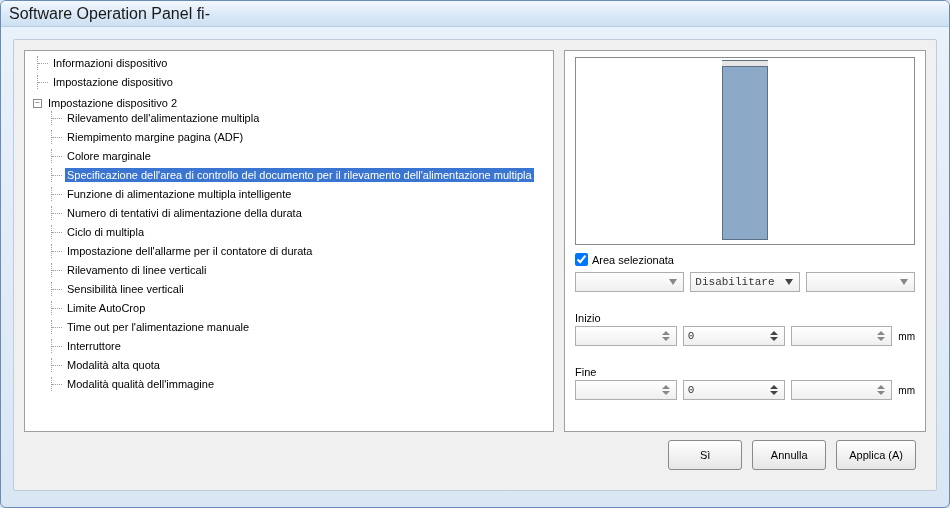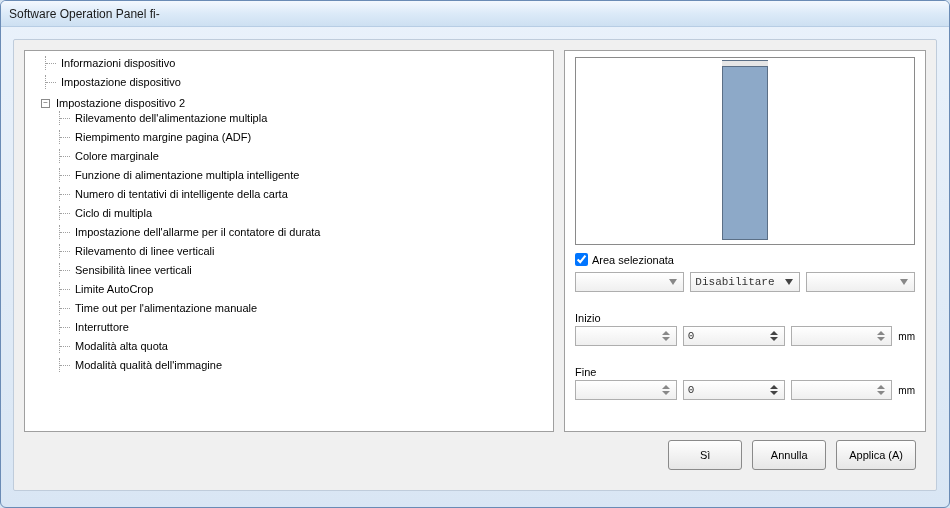--- a/index.html
+++ b/index.html
@@ -17,41 +17,41 @@
     border-radius: 6px;
     overflow: hidden;
     position: relative;
   }
   .titlebar {
     height: 26px;
     background: linear-gradient(#f3f8fe, #dceaf8 50%, #cde0f2);
     border-bottom: 1px solid #b7cde4;
     display: flex; align-items: center;
     padding: 0 8px;
-    font-size: 12px;
+    font-size: 16px;
     color: #1a1a1a;
   }
   .panel {
     position: absolute;
     left: 12px; right: 12px; top: 38px; bottom: 16px;
     border: 1px solid #bfccdb;
     background: #f0f0f0;
     border-radius: 2px;
   }
   .content {
     position: absolute; inset: 10px;
   }
   .tree-panel {
     position: absolute;
     left: 0; top: 0; bottom: 48px;
     width: 530px;
     background: #fff;
     border: 1px solid #9f9f9f;
     overflow: hidden;
-    padding: 4px 8px;
+    padding: 4px 0;
   }
   .tree { list-style: none; margin:0; padding:0 0 0 8px; }
   .tree li { white-space: nowrap; line-height: 14px; padding: 1px 0; }
   .tree .row { display: inline-flex; align-items: center; }
   .tree .plusminus {
     width: 9px; height: 9px;
     border: 1px solid #8a8a8a;
     display: inline-flex; align-items:center; justify-content:center;
     font-size: 8px; line-height: 8px;
     margin-right: 4px;
@@ -189,27 +189,31 @@
                     <span class="label">Rilevamento dell'alimentazione multipla</span>
                   </span></li>
               <li><span class="row">
                     <span class="dots"></span>
                     <span class="label">Riempimento margine pagina (ADF)</span>
                   </span></li>
               <li><span class="row">
                     <span class="dots"></span>
                     <span class="label">Colore marginale</span>
                   </span></li>
+              <li class="selected"><span class="row">
+                    <span class="dots"></span>
+                    <span class="label">Specificazione dell'area di controllo del documento per il rilevamento dell'alimentazione multipla</span>
+                  </span></li>
               <li><span class="row">
                     <span class="dots"></span>
                     <span class="label">Funzione di alimentazione multipla intelligente</span>
                   </span></li>
               <li><span class="row">
                     <span class="dots"></span>
-                    <span class="label">Numero di tentativi di intelligente della carta</span>
+                    <span class="label">Numero di tentativi di alimentazione della durata</span>
                   </span></li>
               <li><span class="row">
                     <span class="dots"></span>
                     <span class="label">Ciclo di multipla</span>
                   </span></li>
               <li><span class="row">
                     <span class="dots"></span>
                     <span class="label">Impostazione dell'allarme per il contatore di durata</span>
                   </span></li>
               <li><span class="row">

